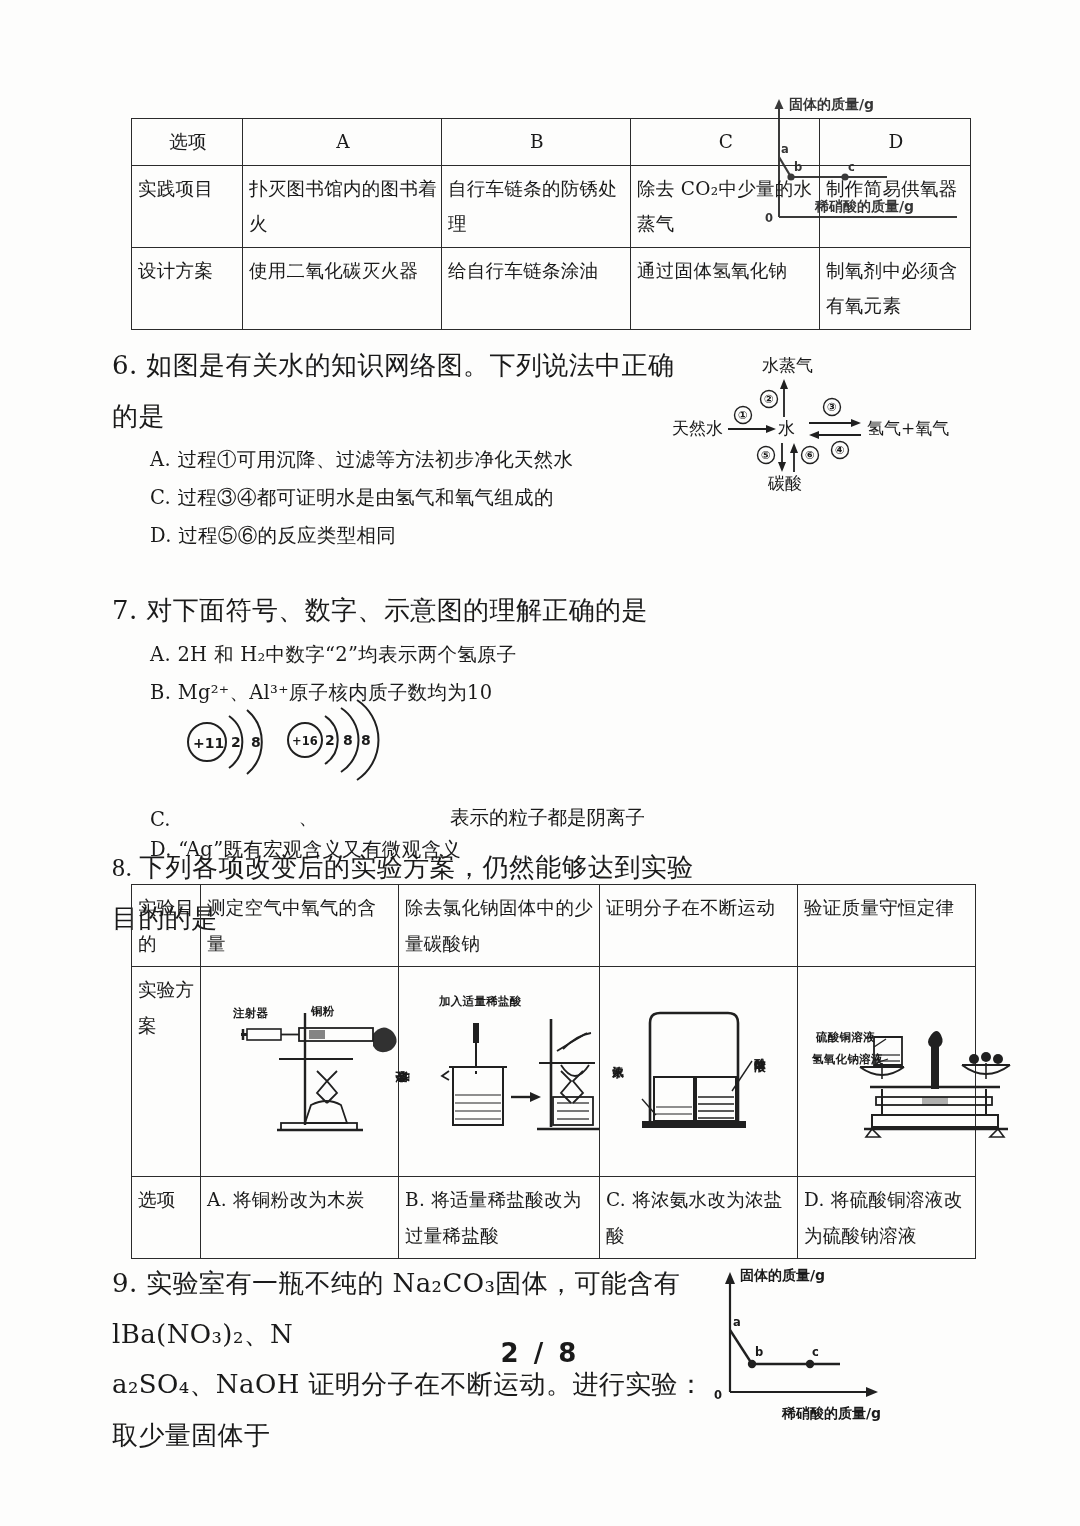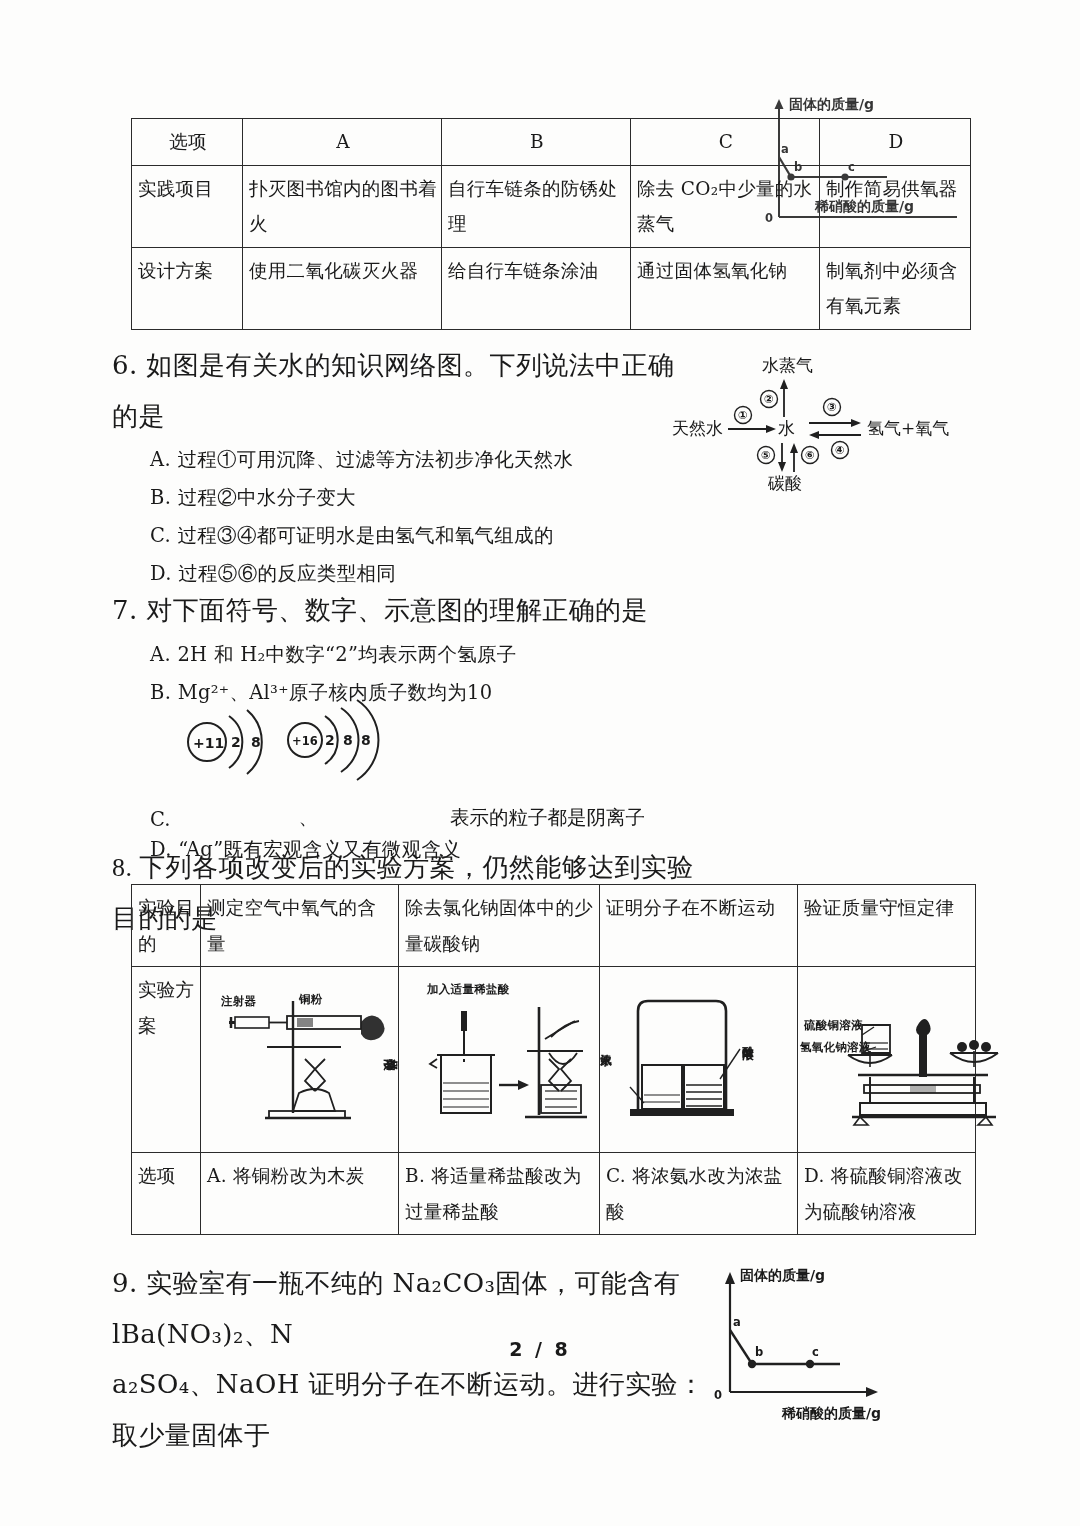--- a/index.html
+++ b/index.html
@@ -65,39 +65,39 @@
 
   
   #table2-wrap {
     position: absolute;
     left: 131px; top: 884px; width: 845px;
   }
   #table2 td.h0 { width: 58px; }
   #table2 td.h1 { width: 187px; }
   #table2 td.h2 { width: 190px; }
   #table2 td.h3 { width: 187px; }
-  .apparatus-cell { height: 185px; padding: 0 !important; position: relative; }
+  .apparatus-cell { height: 185px; padding: 12px !important; position: relative; }
 
   
   .blk { position: absolute; }
   #q6 { left: 112px; top: 340px; width: 570px; }
   #q7 { left: 112px; top: 585px; width: 570px; }
   #q8head { left: 112px; top: 843px; width: 600px; font-family: Liberation Serif, serif; }
   #q9 { left: 112px; top: 1258px; width: 610px; }
 
   #q6-fig { position: absolute; left: 672px; top: 355px; width: 300px; height: 135px; }
   #q7-fig { position: absolute; left: 175px; top: 692px; width: 260px; height: 78px; }
   #chart-top { position: absolute; left: 757px; top: 95px; width: 215px; height: 130px; }
   #chart-bottom { position: absolute; left: 700px; top: 1262px; width: 265px; height: 160px; }
 
   .pagefoot {
     position: absolute;
     left: 0; top: 1338px; width: 1080px;
     text-align: center;
-    font-size: 19px;
+    font-size: 26px;
     letter-spacing: 3px;
     font-family: "DejaVu Sans", "Liberation Sans", sans-serif;
     font-weight: bold;
   }
 
   .optC-row {
     display: flex;
     align-items: flex-end;
     padding-left: 38px;
     font-size: 19.5px;
@@ -179,21 +179,20 @@
       </tbody>
     </table>
   </div>
 
   <div class="blk" id="q6">
     <div class="qtext">
       <span class="qnum">6.</span>
       <span>如图是有关水的知识网络图。下列说法中正确的是</span>
     </div>
     <div class="opt">A. 过程①可用沉降、过滤等方法初步净化天然水</div>
-    <div class="opt">B. 过程②中水分子变大</div>
     <div class="opt">C. 过程③④都可证明水是由氢气和氧气组成的</div>
     <div class="opt">D. 过程⑤⑥的反应类型相同</div>
   </div>
 
   <div id="q6-fig">
     <svg width="300" height="135" viewBox="0 0 300 135">
 
       <text class="figtxt-ser" x="90" y="16">水蒸气</text>
 
       <line class="ink" x1="112" y1="62" x2="112" y2="32" stroke-width="1.8"></line>

